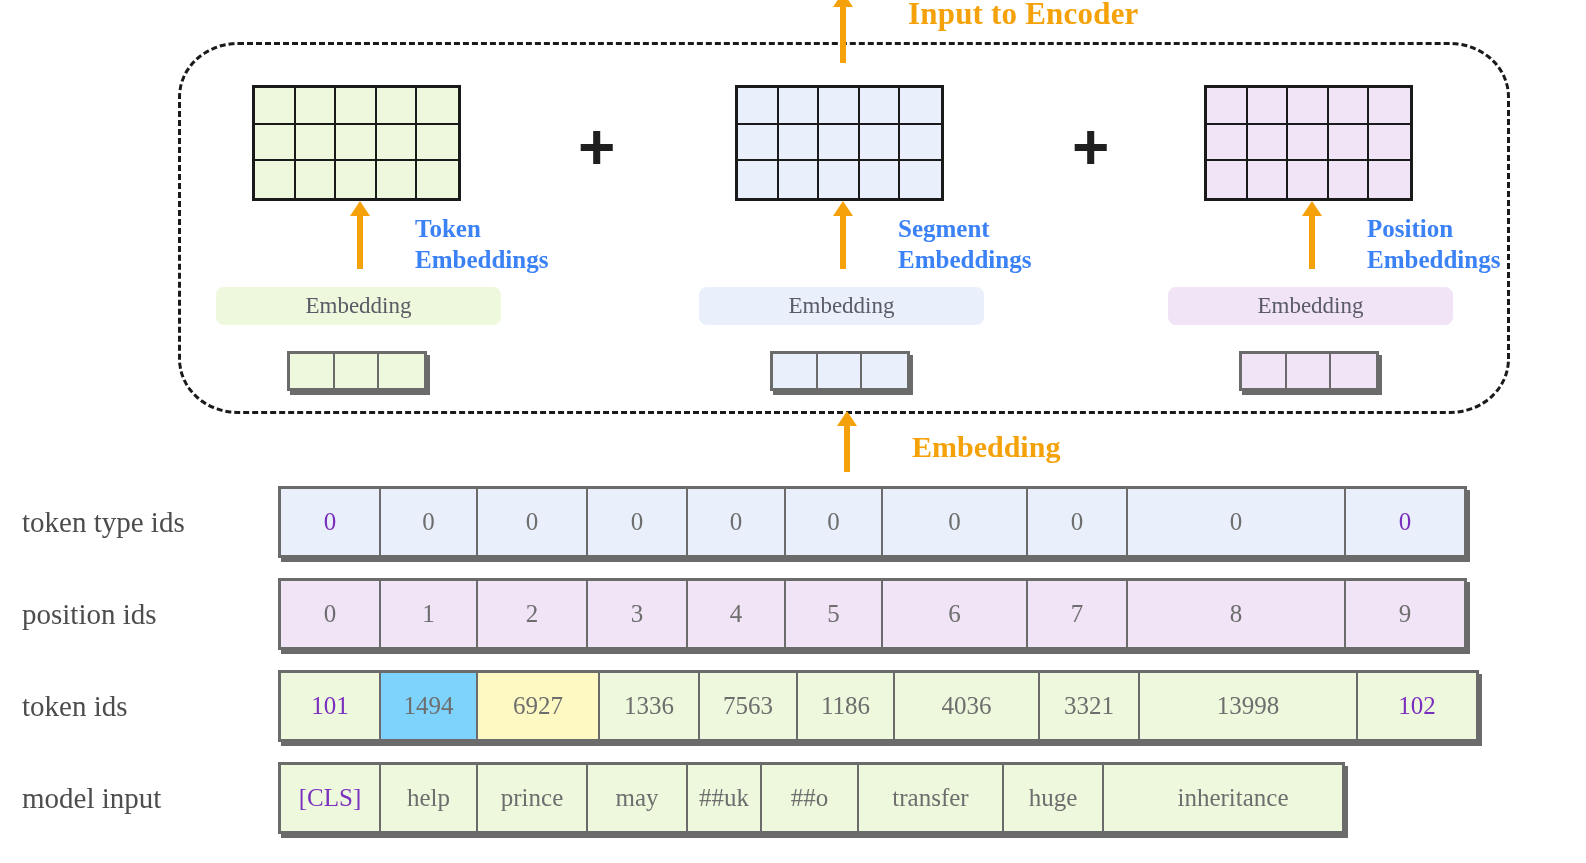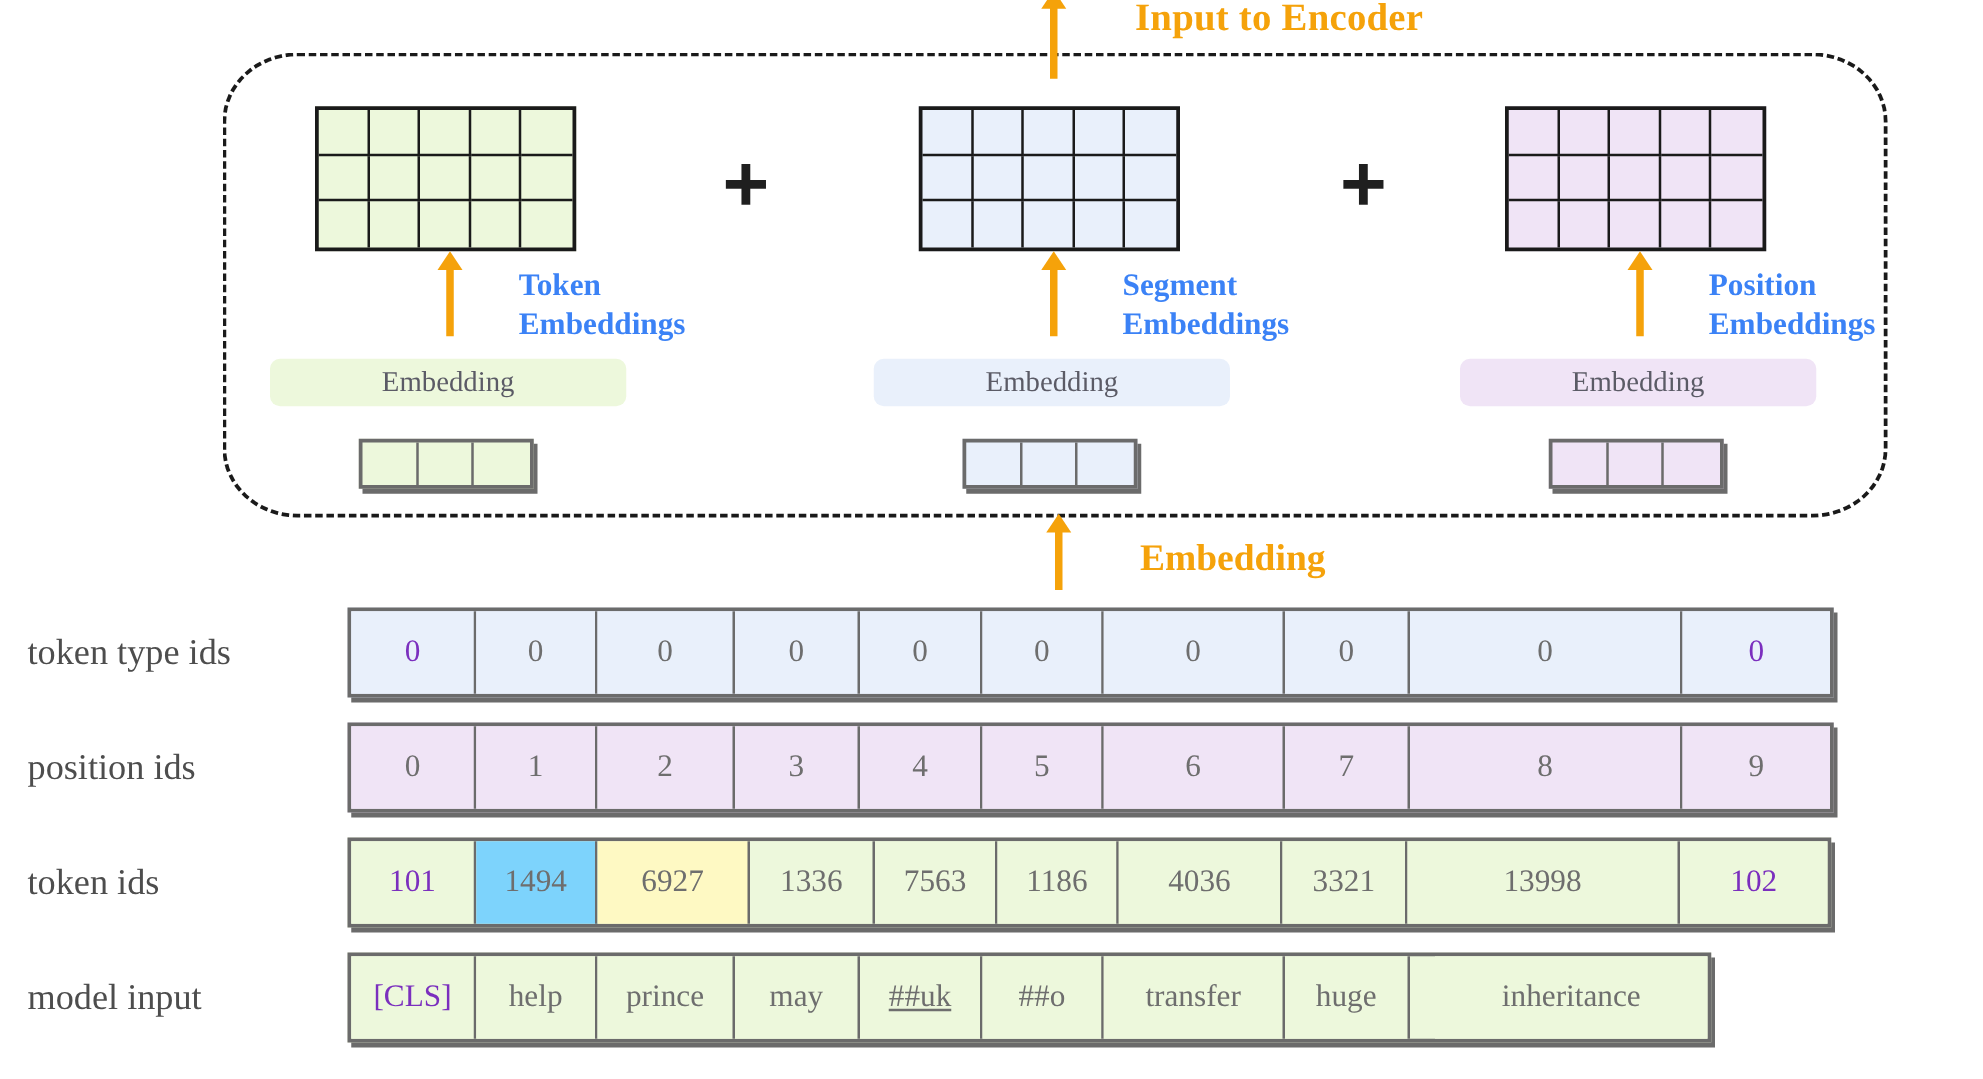--- a/index.html
+++ b/index.html
@@ -389,33 +389,33 @@
     </div>
     <div class="data-row" id="row-2">
       <div class="row-label">token ids</div>
       <div class="row-cells" style="background: rgb(237, 248, 220);">
         <div class="dcell special" style="width: 100px; background: rgb(237, 248, 220);">101</div>
         <div class="dcell" style="width: 97px; background: #7dd3fc;">1494</div>
         <div class="dcell" style="width: 122px; background: #fef9c3;">6927</div>
         <div class="dcell" style="width: 100px; background: rgb(237, 248, 220);">1336</div>
         <div class="dcell" style="width: 98px; background: rgb(237, 248, 220);">7563</div>
         <div class="dcell" style="width: 97px; background: rgb(237, 248, 220);">1186</div>
-        <div class="dcell" style="width: 131px; background: rgb(237, 248, 220);">4036</div>
+        <div class="dcell" style="width: 145px; background: rgb(237, 248, 220);">4036</div>
         <div class="dcell" style="width: 100px; background: rgb(237, 248, 220);">3321</div>
         <div class="dcell" style="width: 218px; background: rgb(237, 248, 220);">13998</div>
         <div class="dcell special" style="width: 118px; background: rgb(237, 248, 220);">102</div>
       </div>
     </div>
     <div class="data-row" id="row-3">
       <div class="row-label">model input</div>
       <div class="row-cells" style="background: rgb(237, 248, 220);">
         <div class="dcell special" style="width: 100px; background: rgb(237, 248, 220);">[CLS]</div>
         <div class="dcell" style="width: 97px; background: rgb(237, 248, 220);">help</div>
         <div class="dcell" style="width: 110px; background: rgb(237, 248, 220);">prince</div>
         <div class="dcell" style="width: 100px; background: rgb(237, 248, 220);">may</div>
-        <div class="dcell" style="width: 98px; background: rgb(237, 248, 220); text-decoration: underline;">##uk</div>
+        <div class="dcell" style="width: 74px; background: rgb(237, 248, 220);">##uk</div>
         <div class="dcell" style="width: 97px; background: rgb(237, 248, 220);">##o</div>
         <div class="dcell" style="width: 145px; background: rgb(237, 248, 220);">transfer</div>
         <div class="dcell" style="width: 100px; background: rgb(237, 248, 220);">huge</div>
         <div class="dcell" style="width: 218px; background: rgb(237, 248, 220); margin-left: 20px;">inheritance</div>
       </div>
     </div>
   </div>
 
 </body></html>

